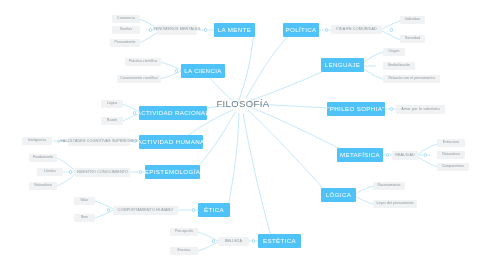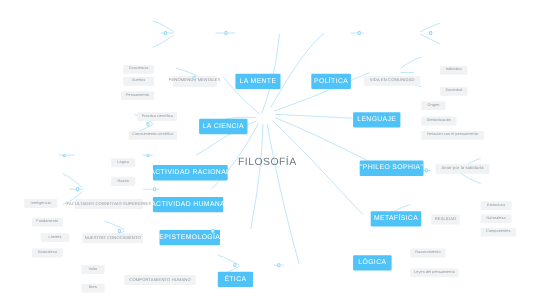--- a/index.html
+++ b/index.html
@@ -1,21 +1,21 @@
 <!DOCTYPE html>
 <html><head>
 <meta charset="utf-8">
 <style>
   html,body{margin:0;padding:0;background:#ffffff;}
   body{width:486px;height:270px;position:relative;overflow:hidden;
        font-family:"Liberation Sans","DejaVu Sans",sans-serif;}
   #canvas{position:absolute;inset:0;width:486px;height:270px;}
   svg.links{position:absolute;left:0;top:0;width:486px;height:270px;overflow:visible;}
   .node{position:absolute;box-sizing:border-box;display:flex;align-items:center;
-        justify-content:center;text-align:center;line-height:1.05;white-space:nowrap;margin-top:44px;}
+        justify-content:center;text-align:center;line-height:1.05;white-space:nowrap;}
   .n-center{color:#6f7b84;font-size:9.5px;letter-spacing:.4px;background:transparent;}
   .n-main{background:#4fc3f7;color:#ffffff;font-size:6.2px;letter-spacing:.35px;
           border-radius:1px;padding:0 3px;}
   .n-mid{background:#f0f2f3;color:#8b959c;font-size:3.7px;letter-spacing:.15px;
          border-radius:1px;padding:0 2px;}
   .n-leaf{background:#f0f2f3;color:#8b959c;font-size:3.4px;letter-spacing:.1px;
           border-radius:1px;padding:0 2px;}
   .conn{position:absolute;width:3.4px;height:3.4px;border-radius:50%;
         border:.7px solid #9ed9f5;background:#ffffff;box-sizing:border-box;}
 </style>

